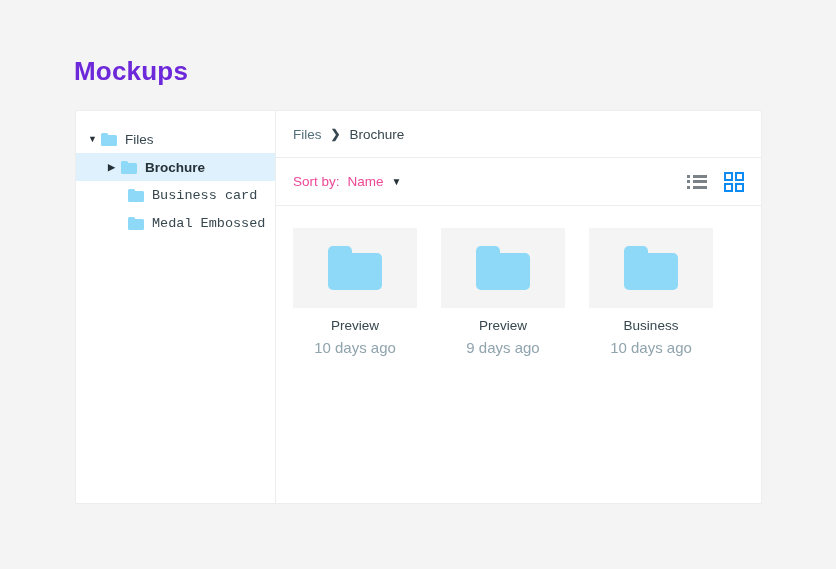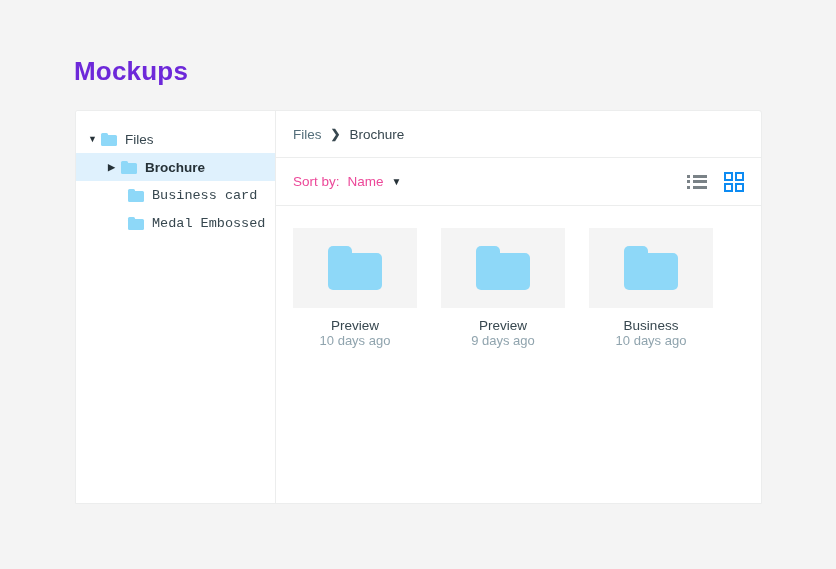--- a/index.html
+++ b/index.html
@@ -250,21 +250,22 @@
     width: 54px; height: 37px;
     background: #8ed8f8;
     border-radius: 5px;
   }
   .file-name {
     margin-top: 10px;
     font-size: 13.5px;
     color: #37474f;
   }
   .file-meta {
-    font-size: 13px;
+    margin-top: 6px;
+    font-size: 15px;
     color: #90a4ae;
   }
 </style>
 </head>
 <body>
 
 <h1 class="page-title">Mockups</h1>
 
 <div class="app-card">
 

